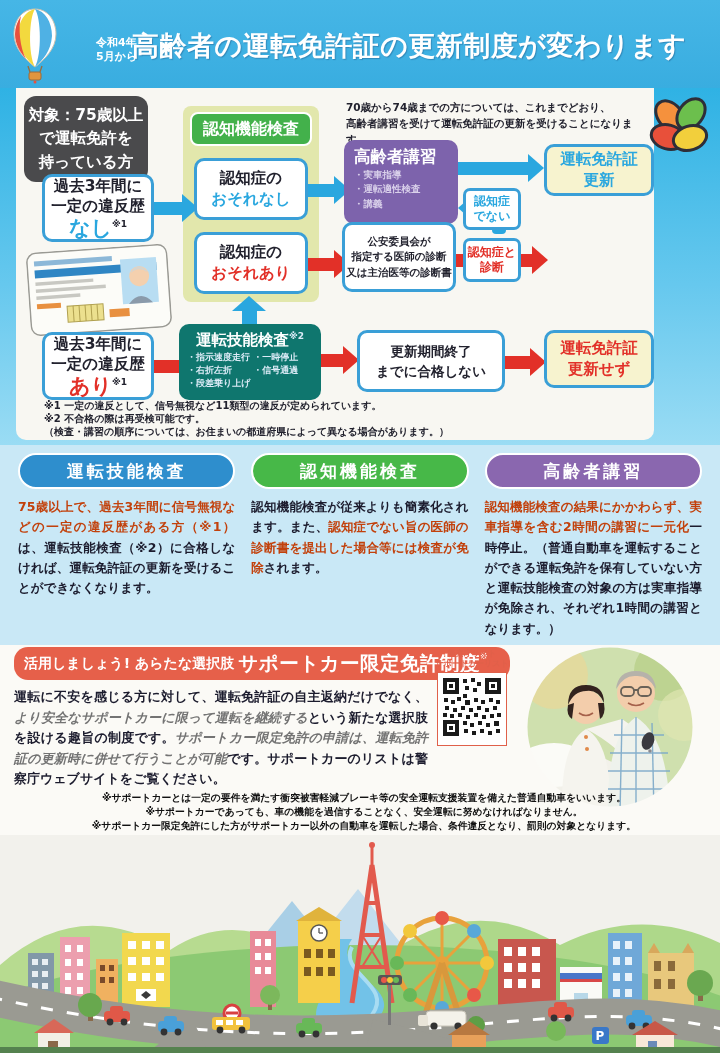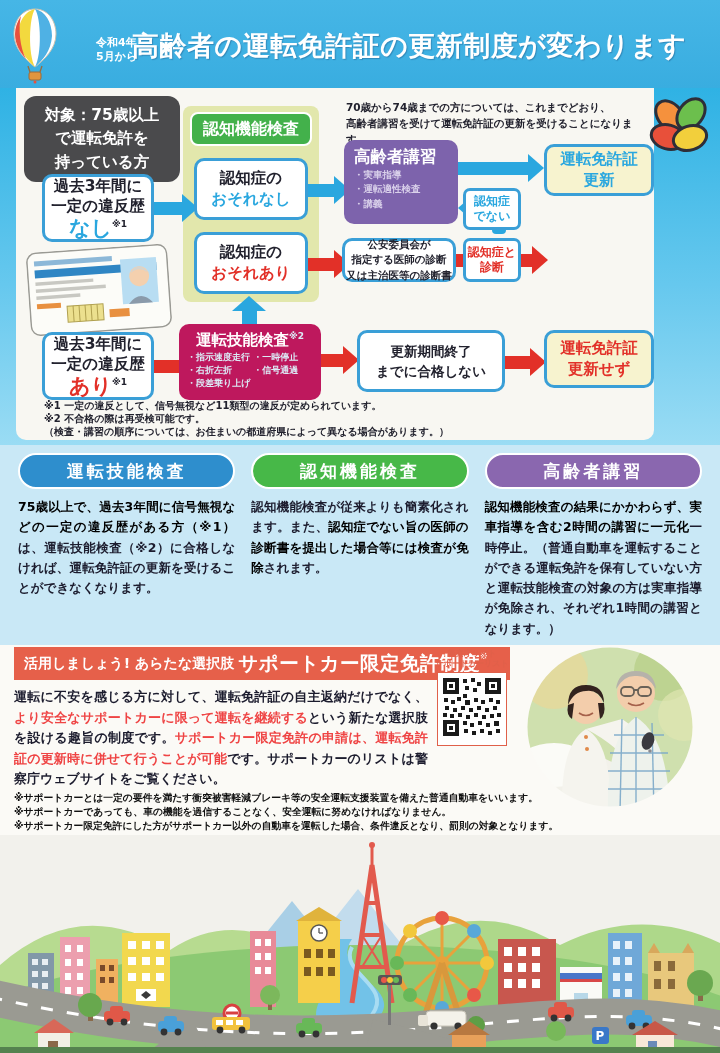--- a/index.html
+++ b/index.html
@@ -14,28 +14,28 @@
   .hdr-date { position:absolute; left:96px; top:36px; color:#fff; font-size:11px; font-weight:bold; line-height:1.25; }
   .hdr-title { position:absolute; left:132px; top:28px; color:#fff; font-size:27px; font-weight:bold; letter-spacing:0.5px; text-shadow:1px 1px 1px rgba(30,90,140,.45); }
 
   
   .flow { position:absolute; left:0; top:88px; width:720px; height:357px; background:linear-gradient(180deg,#2fb2e4 0%,#66c8ee 55%,#9adcf4 100%); }
   .panel { position:absolute; left:16px; top:0; width:638px; height:352px; background:#f8f7f2; border-radius:0 0 10px 10px; }
   .fbox { position:absolute; background:#fff; border:3px solid #3a9fd7; border-radius:10px; display:flex; flex-direction:column; align-items:center; justify-content:center; text-align:center; font-weight:bold; color:#22222e; z-index:2; }
   .cream { background:#f7f3cf; }
   .blue-t { color:#2aa7df; }
   .red-t { color:#e23028; }
-  .target { position:absolute; left:8px; top:8px; width:156px; height:86px; background:#4a4a4c; color:#fff; border-radius:12px; display:flex; align-items:center; justify-content:center; text-align:center; font-size:15.5px; font-weight:bold; line-height:1.5; z-index:2; }
+  .target { position:absolute; left:8px; top:8px; width:124px; height:86px; background:#4a4a4c; color:#fff; border-radius:12px; display:flex; align-items:center; justify-content:center; text-align:center; font-size:15.5px; font-weight:bold; line-height:1.5; z-index:2; }
   .note-top { position:absolute; left:330px; top:12px; width:302px; font-size:10.5px; font-weight:bold; color:#22222e; line-height:1.5; z-index:2; }
   .cog-band { position:absolute; left:167px; top:18px; width:136px; height:196px; background:#e2e7ac; border-radius:8px; z-index:1; }
   .cog-head { position:absolute; left:174px; top:24px; width:122px; height:34px; background:#43b14b; border:2px solid #fff; border-radius:8px; color:#fff; font-size:16px; font-weight:bold; display:flex; align-items:center; justify-content:center; z-index:2; }
   .bigline { font-size:15.5px; line-height:1.35; }
   .valline { font-size:21px; line-height:1.1;text-align:right; }
   .suprf { font-size:9px; vertical-align:super; color:#22222e; }
-  .skill-box { position:absolute; left:163px; top:236px; width:142px; height:76px; background:#be185d; border-radius:10px; color:#fff; padding:6px 8px 4px; z-index:2; }
+  .skill-box { position:absolute; left:163px; top:236px; width:142px; height:76px; background:#0f766e; border-radius:10px; color:#fff; padding:6px 8px 4px; z-index:2; }
   .skill-box .ti { font-size:15.5px; font-weight:bold; text-align:center; }
   .skill-box .it { font-size:9px; font-weight:bold; line-height:1.45; color:#dcebf7; }
   .lect { position:absolute; left:328px; top:52px; width:114px; height:84px; background:#7d63ac; border-radius:10px; color:#fff; padding:6px 10px; z-index:2; }
   .lect .ti { font-size:16.5px; font-weight:bold; }
   .lect .it { font-size:9.5px; font-weight:bold; line-height:1.5; color:#d9d0ea; }
   .flow-notes { position:absolute; left:28px; top:311px; width:580px; font-size:10px; font-weight:bold; color:#22222e; line-height:1.32; z-index:2; }
   .clover { position:absolute; left:646px; top:4px; z-index:3; }
   .license { position:absolute; left:12px; top:160px; z-index:2; transform:rotate(-4deg); }
 
   
@@ -50,36 +50,36 @@
   .blue-a { --c:#2aa7df; }
   .red-a { --c:#e23028; }
   .stem { position:absolute; background:#2aa7df; border-radius:4px; z-index:1; }
 
   
   .cols-sec { position:absolute; left:0; top:445px; width:720px; height:200px; background:#c9e8f6; }
   .cols { display:grid; grid-template-columns:1fr 1fr 1fr; gap:16px; padding:8px 18px 0; }
   .pill { height:36px; border-radius:18px; border:2px solid #fff; color:#fff; font-size:17px; font-weight:bold; letter-spacing:3px; display:flex; align-items:center; justify-content:center; margin-bottom:8px; }
   .pill.p-blue { background:#2e8ecd; } .pill.p-green { background:#47b848; } .pill.p-purple { background:#8a67af; }
   .col-p { font-size:12.5px; font-weight:bold; color:#1c1c2e; line-height:1.62; text-align:justify; }
-  .col-p .rd { color:#000000; }
+  .col-p .rd { color:#c2410c; }
   .cols-notes { padding:6px 18px 0; font-size:10px; font-weight:bold; color:#111; line-height:1.4; }
 
   
   .support { position:absolute; left:0; top:645px; width:720px; height:190px; background:#fbfaf6; }
-  .banner { position:absolute; left:14px; top:2px; width:496px; height:33px; background:#e6604a; color:#fff; display:flex; align-items:center; padding:0 10px; white-space:nowrap; }
+  .banner { position:absolute; left:14px; top:2px; width:496px; height:33px; background:#e6604a; color:#fff; display:flex; align-items:center; padding:0 10px; white-space:nowrap;border-radius:14px; }
   .banner .b1 { font-size:14px; font-weight:bold; margin-right:4px; }
   .banner .b2 { font-size:19.5px; font-weight:bold; letter-spacing:0.5px; }
   .banner .b3 { font-size:9px; align-self:flex-start; margin-top:4px; }
   .sup-body { position:absolute; left:14px; top:42px; width:414px; font-size:13px; font-weight:bold; color:#1c1c2e; line-height:1.58; text-align:justify; }
-  .sup-body .rd { color:#ef4444; }
+  .sup-body .rd { color:#737373;font-style:italic; }
   .qrblk { position:absolute; left:432px; top:4px; width:80px; text-align:center; }
   .qrlabel { color:#e0604a; font-size:8px; font-weight:bold; line-height:1.3; margin-bottom:2px; }
   .qrframe { display:inline-block; border:1px solid #e0604a; background:#fff; padding:3px; }
   .photo { position:absolute; left:524px; top:0px; }
-  .sup-notes { position:absolute; left:14px; top:146px; width:700px; font-size:9.8px; font-weight:bold; color:#111; line-height:1.42; z-index:3; }
+  .sup-notes { position:absolute; left:14px; top:146px; width:700px; font-size:9.8px; font-weight:bold; color:#111; line-height:1.42; z-index:3;text-align:center; }
 
   
   .town { position:absolute; left:0; top:835px; width:720px; height:218px; }
 </style>
 </head>
 <body>
 
 <div class="page">
 
   <div class="hdr">
@@ -193,21 +193,21 @@
       <div class="arr left blue-a" style="left:442px;top:106px;width:52px;">
           <i></i>
           <b></b>
         </div>
       <div class="stem" style="left:476px;top:120px;width:14px;height:26px;"></div>
       <div class="fbox" style="left:447px;top:100px;width:58px;height:42px;border-radius:7px;">
         <span class="pre blue-t" style="font-size:12px;line-height:1.25;">認知症
 でない</span>
       </div>
 
-      <div class="fbox pre" style="left:326px;top:134px;width:114px;height:44px;font-size:10.5px;line-height:1.45;margin-top:16px;">公安委員会が
+      <div class="fbox pre" style="left:326px;top:134px;width:114px;height:70px;font-size:10.5px;line-height:1.45;">公安委員会が
 指定する医師の診断
 又は主治医等の診断書</div>
       <div class="arr red-a" style="left:438px;top:158px;width:94px;">
           <i></i>
           <b></b>
         </div>
       <div class="fbox" style="left:447px;top:150px;width:58px;height:44px;border-radius:7px;">
         <span class="pre red-t" style="font-size:12px;line-height:1.25;">認知症と
 診断</span>
       </div>

